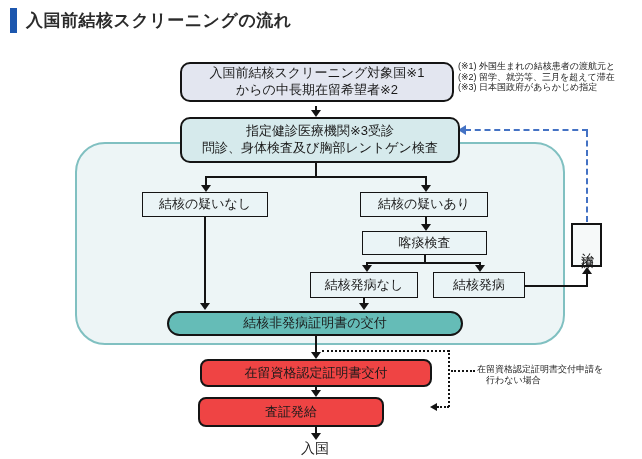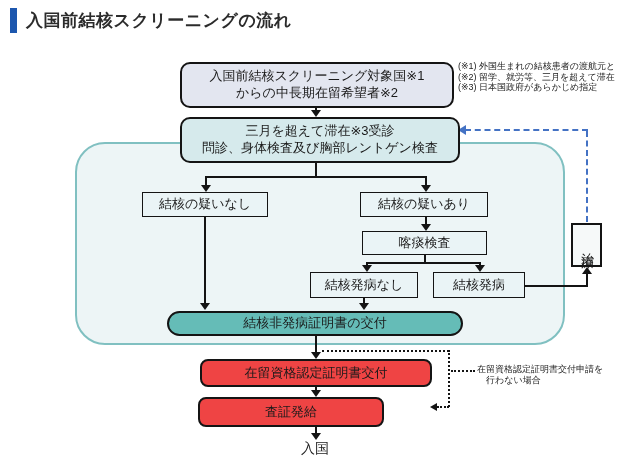--- a/index.html
+++ b/index.html
@@ -52,30 +52,30 @@
   <div class="abs page-title">入国前結核スクリーニングの流れ</div>
 
   <div class="abs notes">
     <div>(※1) 外国生まれの結核患者の渡航元と</div>
     <div>(※2) 留学、就労等、三月を超えて滞在</div>
     <div>(※3) 日本国政府があらかじめ指定</div>
   </div>
 
   <div class="abs container-zone"></div>
 
-  <div class="abs box grayblue rounded" style="left:180px;top:62px;width:274px;height:46px;">
+  <div class="abs box grayblue rounded" style="left:180px;top:62px;width:274px;height:40px;">
     <div class="ln">入国前結核スクリーニング対象国※1</div>
     <div class="ln">からの中長期在留希望者※2</div>
   </div>
 
   <div class="abs line-v" style="left:315px;top:106px;height:5px;"></div>
   <div class="abs head-down" style="left:311px;top:110px;"></div>
 
   <div class="abs box clinic rounded" style="left:180px;top:117px;width:280px;height:46px;">
-    <div class="ln">三月を超えて滞在※3受診</div>
+    <div class="ln">指定健診医療機関※3受診</div>
     <div class="ln">問診、身体検査及び胸部レントゲン検査</div>
   </div>
 
   <div class="abs line-v" style="left:315px;top:163px;height:14px;"></div>
   <div class="abs line-h" style="left:205px;top:176px;width:222px;"></div>
   <div class="abs line-v" style="left:205px;top:176px;height:9px;"></div>
   <div class="abs head-down" style="left:201px;top:185px;"></div>
   <div class="abs line-v" style="left:425px;top:176px;height:9px;"></div>
   <div class="abs head-down" style="left:421px;top:185px;"></div>
 

